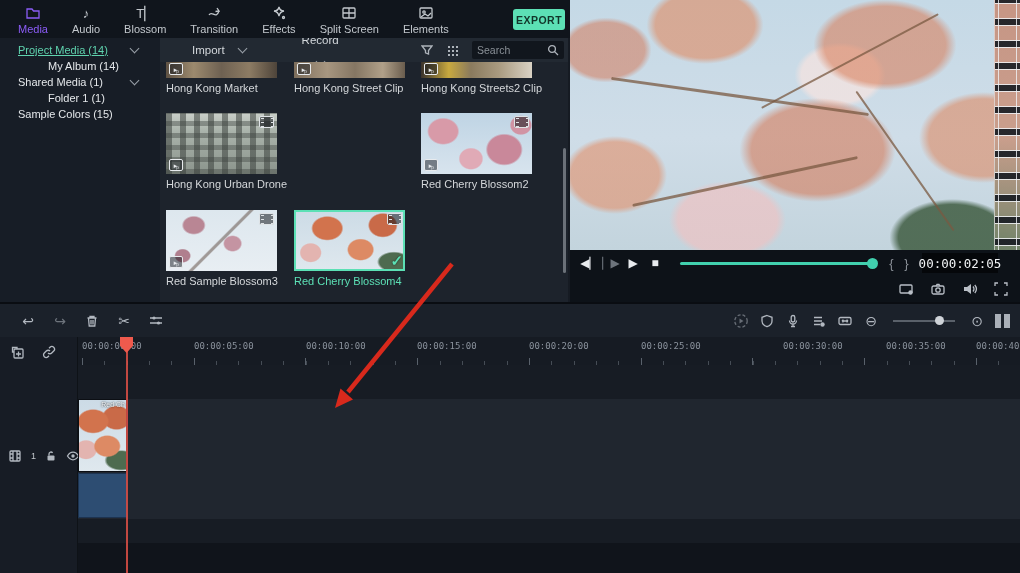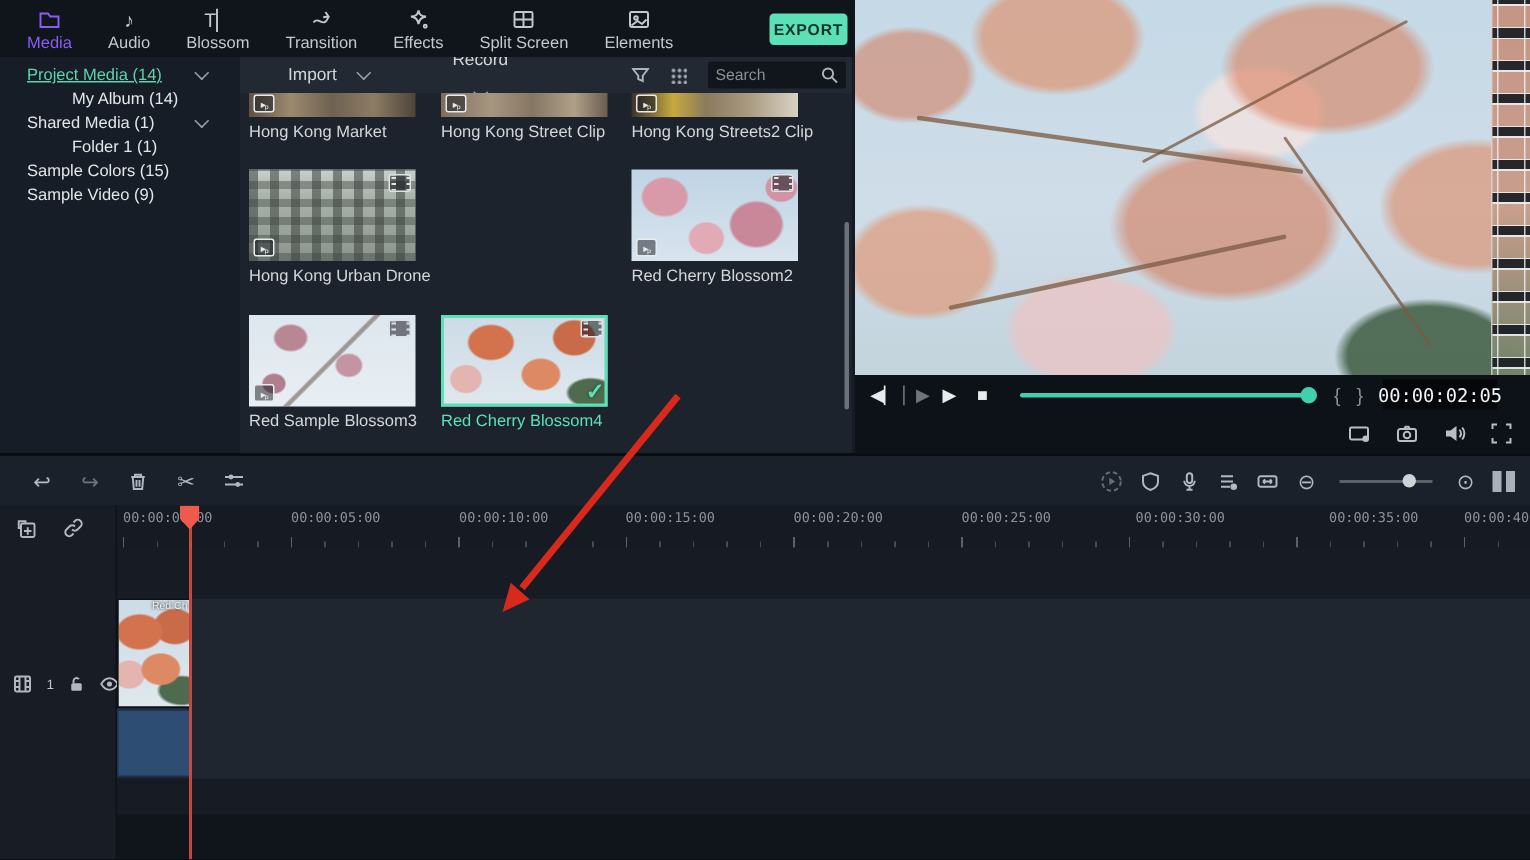--- a/index.html
+++ b/index.html
@@ -250,23 +250,20 @@
     <div class="side-item">
       <span>Shared Media (1)</span>
       <span class="chev"></span>
     </div>
     <div class="side-item ind">
       <span>Folder 1 (1)</span>
     </div>
     <div class="side-item">
       <span>Sample Colors (15)</span>
     </div>
-    <div class="side-item">
-      <span>Sample Video (9)</span>
-    </div>
   </div>
 
   <div class="media-panel">
     <div class="media-toolbar">
       <div class="mt-btn import-btn">
         <span>Import</span>
         <span class="chev"></span>
       </div>
       <div class="mt-btn record-btn">
         <span>Record</span>
@@ -492,21 +489,21 @@
       </div>
     </div>
 
     <div class="ruler">
       <span class="r-lbl" style="left:4px;">00:00:00:00</span>
       <span class="r-lbl" style="left:116px;">00:00:05:00</span>
       <span class="r-lbl" style="left:228px;">00:00:10:00</span>
       <span class="r-lbl" style="left:339px;">00:00:15:00</span>
       <span class="r-lbl" style="left:451px;">00:00:20:00</span>
       <span class="r-lbl" style="left:563px;">00:00:25:00</span>
-      <span class="r-lbl" style="left:641px;padding-left:38px;">00:00:30:00</span>
+      <span class="r-lbl" style="left:667px;padding-left:38px;">00:00:30:00</span>
       <span class="r-lbl" style="left:786px;padding-left:22px;">00:00:35:00</span>
       <span class="r-lbl" style="left:898px;">00:00:40:00</span>
       <div class="ruler-ticks"></div>
     </div>
 
     <div class="tl-area">
       <div class="track-band"></div>
       <div class="clip">
         <div class="clip-video th-blossom4">
           <span class="clip-label">Red Ch</span>

